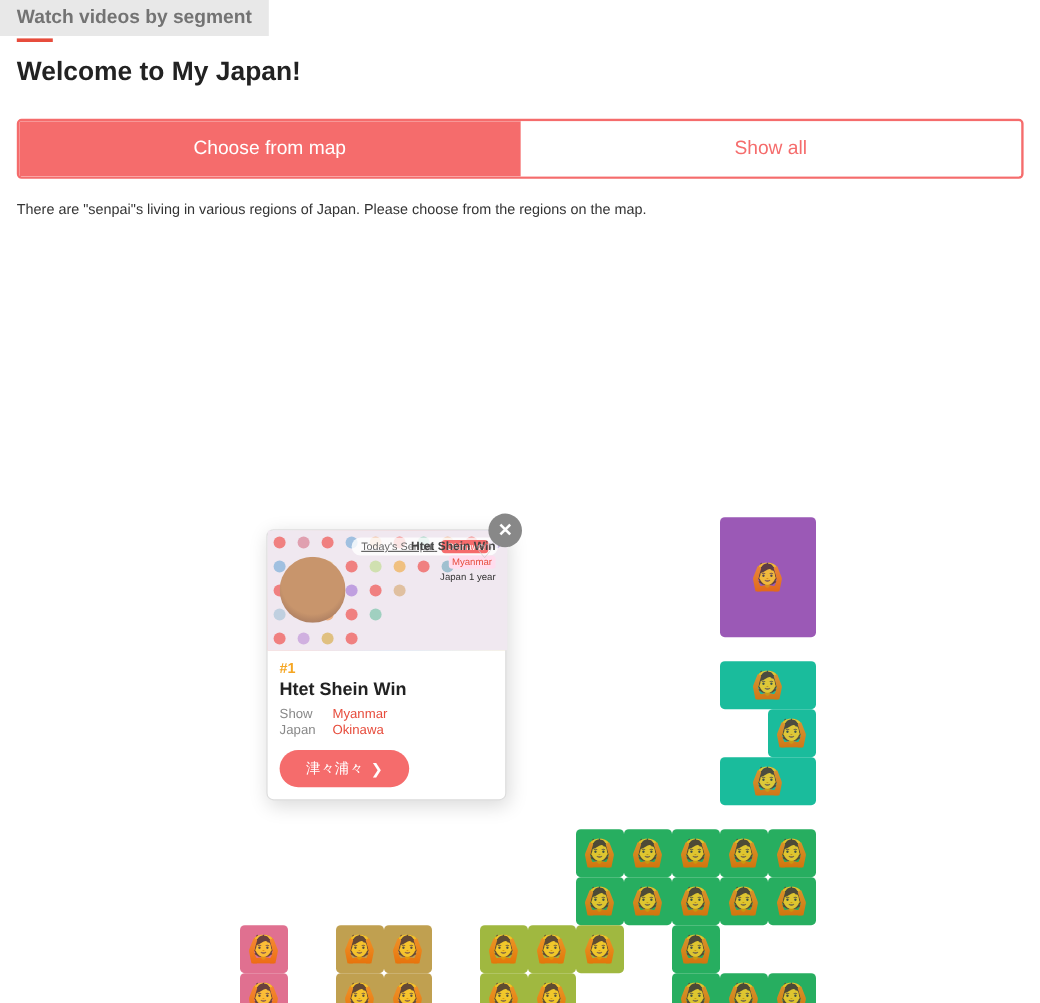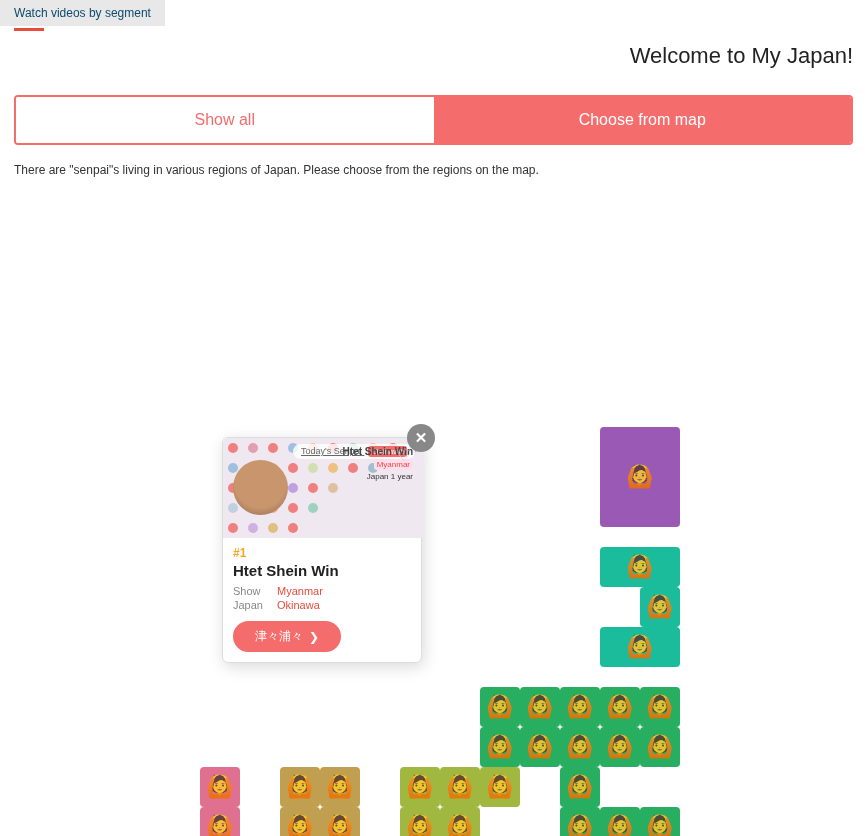--- a/index.html
+++ b/index.html
@@ -6,39 +6,39 @@
     body {
       font-family: sans-serif;
       background: #fff;
       width: 867px;
       min-height: 836px;
       overflow-x: hidden;
     }
     .top-bar {
       background: #e8e8e8;
       padding: 6px 14px;
-      font-size: 12px;
-      color: #0c4a6e;
+      font-size: 16px;
+      color: #737373;
       cursor: pointer;
       display: inline-block;
+      font-weight: bold;
     }
     .red-underline {
       width: 30px;
       height: 3px;
       background: #e74c3c;
       margin: 2px 14px;
     }
     .header {
       padding: 10px 14px 8px 14px;
     }
     .header h1 {
       font-size: 22px;
-      font-weight: normal;
+      font-weight: bold;
       color: #222;
-      text-align: right;
     }
     .header .subtitle {
       font-size: 14px;
       color: #e74c3c;
       margin-top: 2px;
     }
     .tab-container {
       display: flex;
       margin: 18px 14px 0 14px;
       border: 2px solid #f56c6c;
@@ -218,25 +218,25 @@
 </div>
 <div class="red-underline"></div>
 
 
 <div class="header">
   <h1>Welcome to My Japan!</h1>
 </div>
 
 
 <div class="tab-container">
+  <div class="tab active">
+    <span>Choose from map</span>
+  </div>
   <div class="tab inactive">
     <span>Show all</span>
-  </div>
-  <div class="tab active">
-    <span>Choose from map</span>
   </div>
 </div>
 
 
 <p class="info-text">There are "senpai"s living in various regions of Japan. Please choose from the regions on the map.</p>
 
 
 <div class="map-area" id="map-area">
 
   <div class="popup-card" style="left: 222px; top: 250px;">

